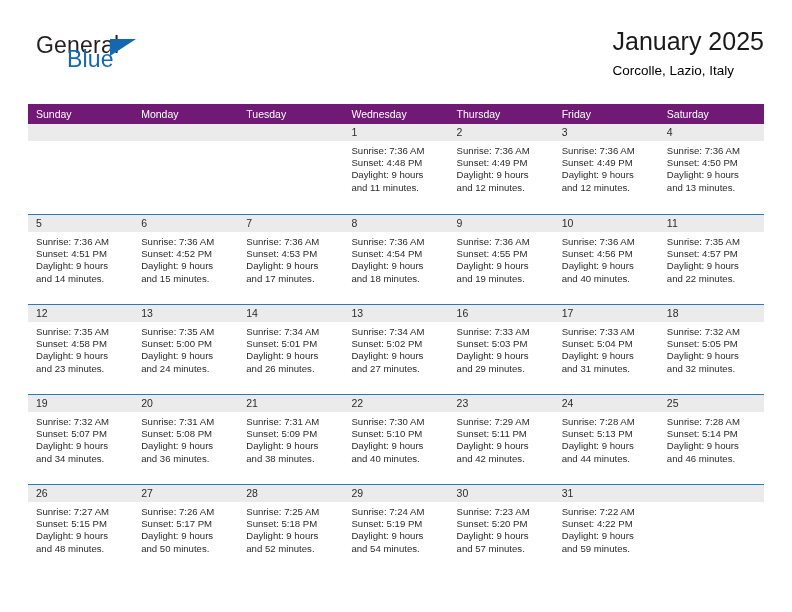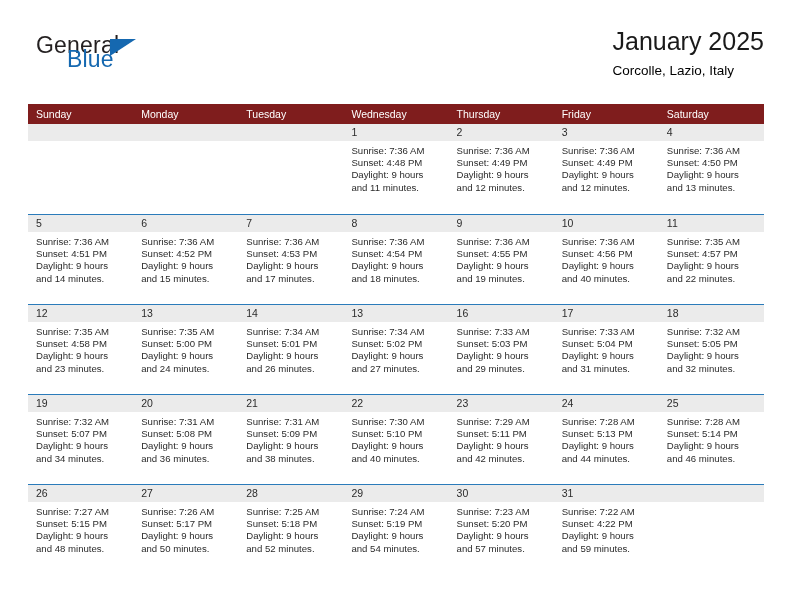--- a/index.html
+++ b/index.html
@@ -80,21 +80,21 @@
 
   
   .calendar {
     position: absolute;
     left: 28px;
     top: 104px;
     width: 736px;
   }
   .dow-row {
     display: flex;
-    background: #7f1d1d;
+    background: #701a75;
     height: 20px;
   }
   .dow-cell {
     flex: 1 1 0;
     color: #ffffff;
     font-size: 10.5px;
     line-height: 20px;
     padding-left: 8px;
     white-space: nowrap;
     overflow: hidden;

